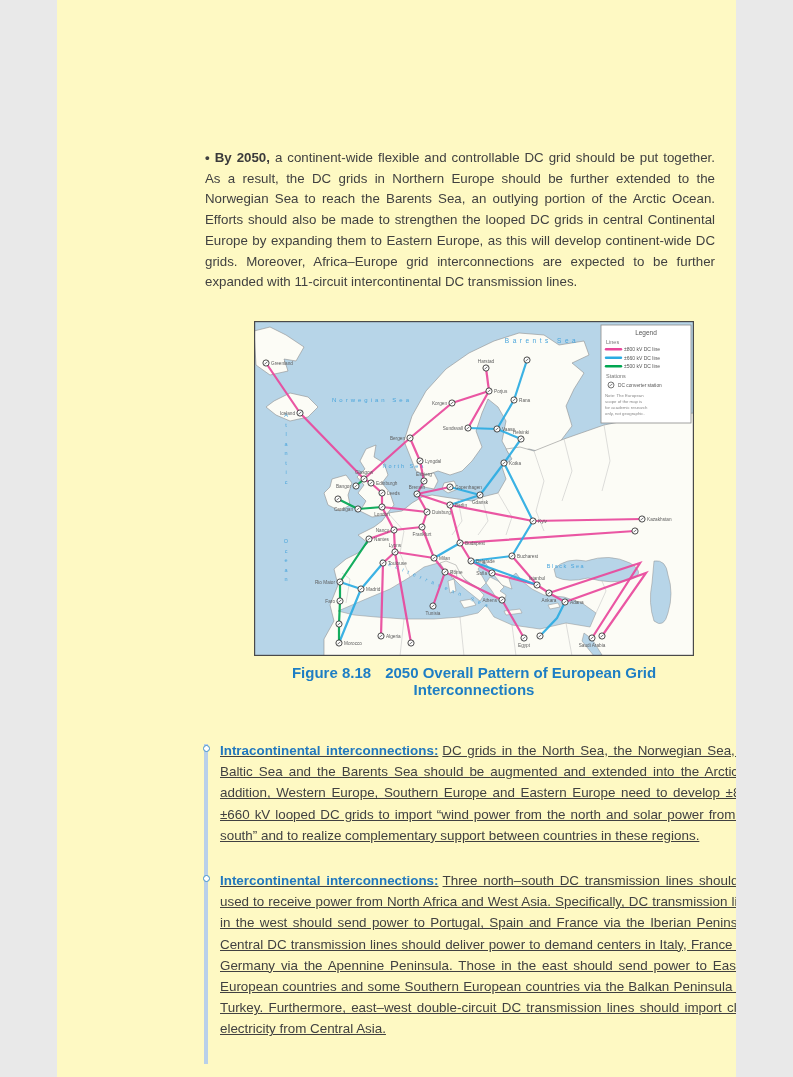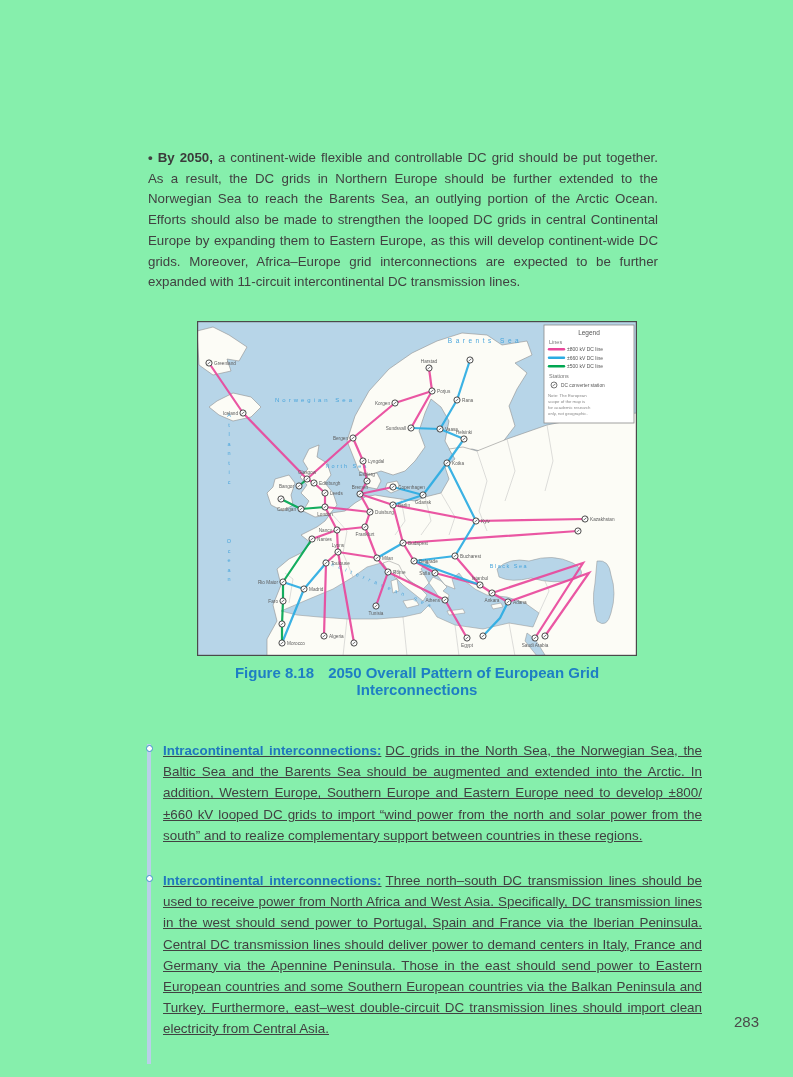--- a/index.html
+++ b/index.html
@@ -1,16 +1,16 @@
 <!DOCTYPE html>
 <html><head>
 <meta charset="utf-8">
 <style>
   html,body{margin:0;padding:0;background:#e9e9e9;}
-  .page{position:relative;width:793px;height:1077px;background:#86efac;margin:0 auto;
+  .page{position:relative;width:679px;height:1077px;background:#fef9c3;margin:0 auto;
         font-family:"Liberation Sans",sans-serif;color:#414141;overflow:hidden;}
   .intro{position:absolute;left:148px;top:148px;width:510px;font-size:13.3px;
          line-height:20.7px;text-align:justify;}
   .intro .bullet{font-weight:bold;margin-right:5px;}
   .intro strong{color:#3b3b3b;}
   .map-figure{position:absolute;left:197px;top:321px;width:440px;height:335px;}
   .map-figure svg{display:block;}
   svg text{font-family:"Liberation Sans",sans-serif;}
   .caption{position:absolute;left:197px;top:664px;width:440px;text-align:center;
            font-size:15px;font-weight:bold;color:#1e7ec4;}

